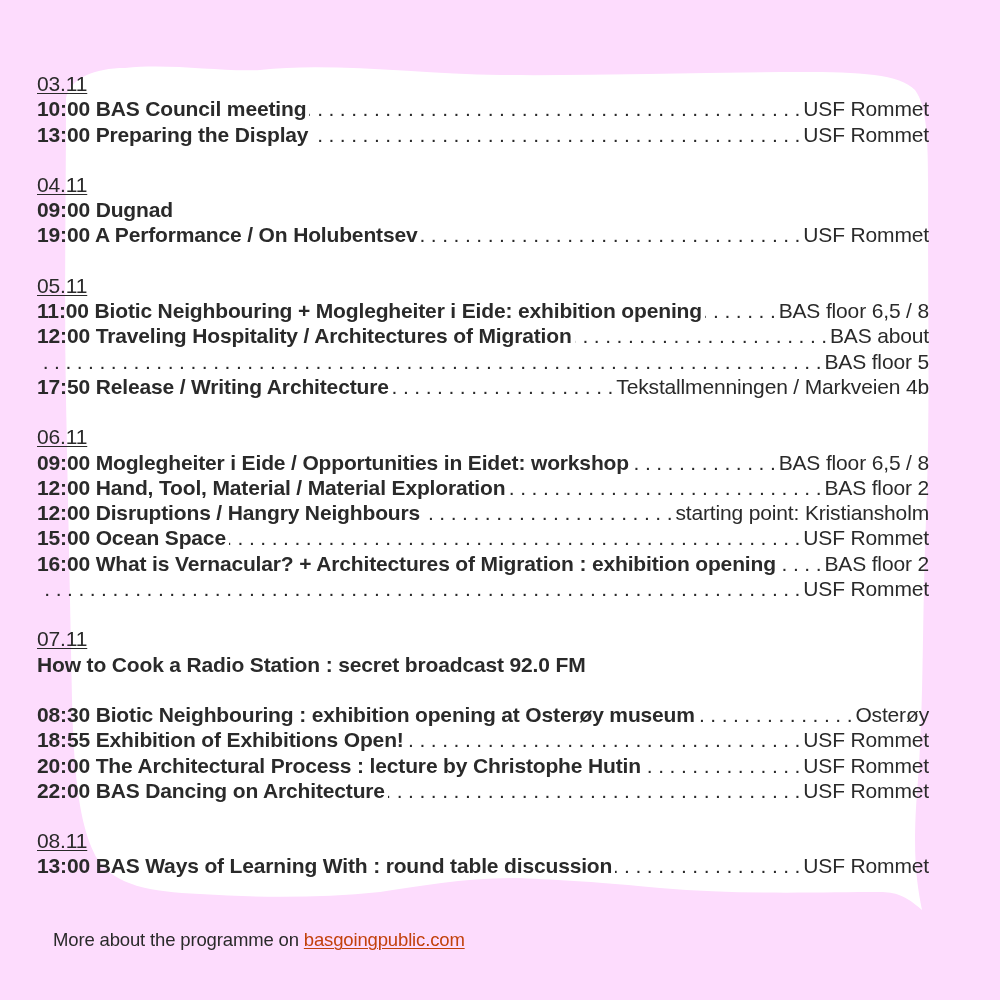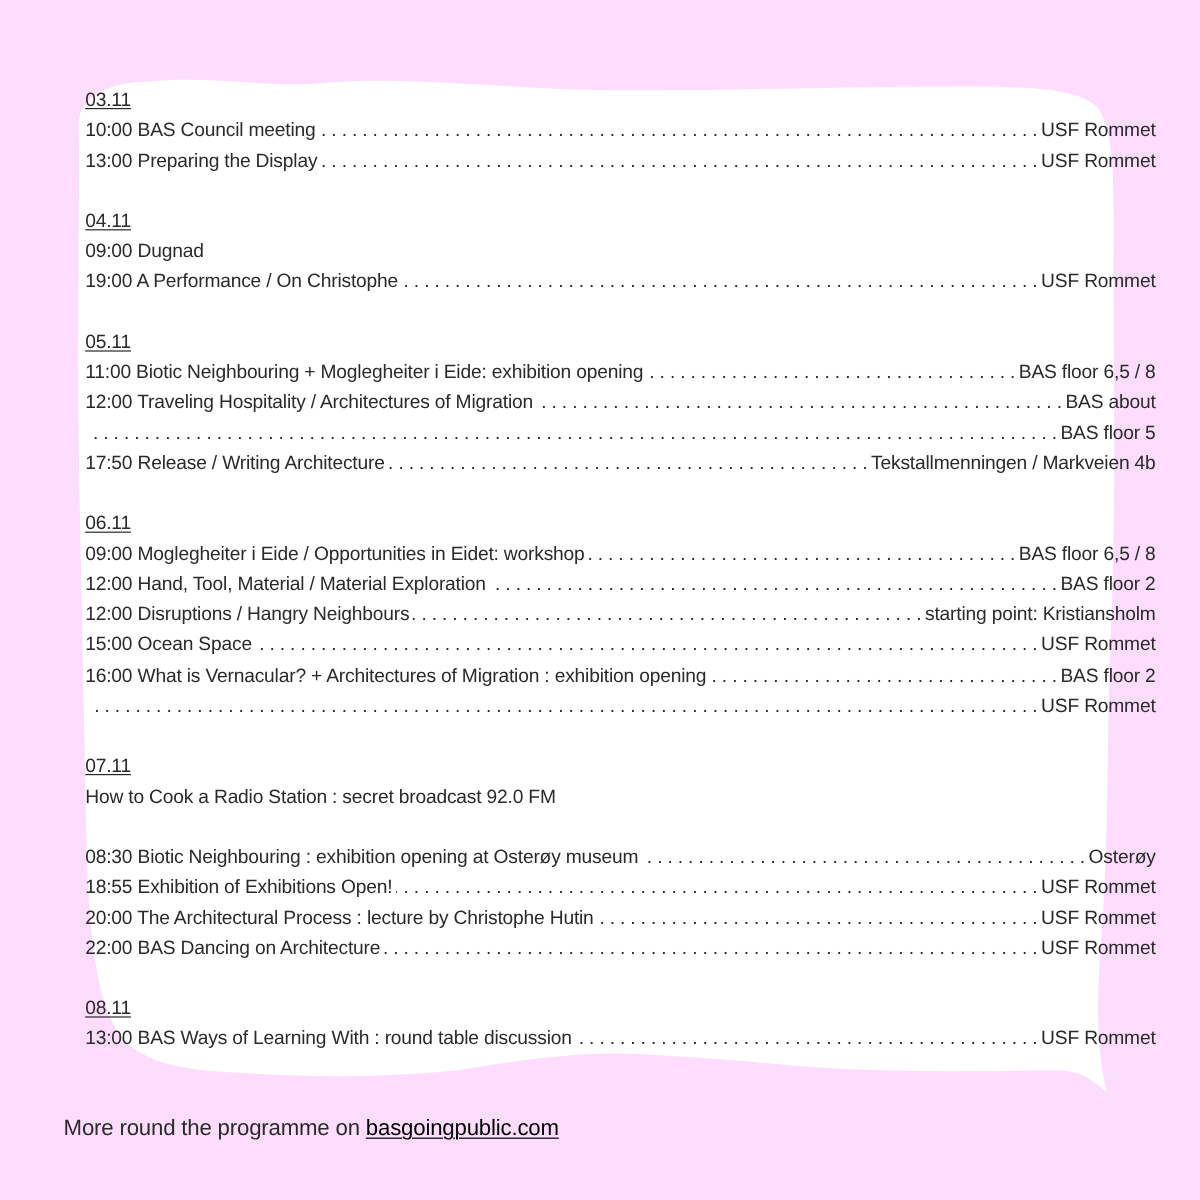--- a/index.html
+++ b/index.html
@@ -10,48 +10,48 @@
     overflow: hidden;
     font-family: "Liberation Sans", sans-serif;
     color: #2a2a2a;
   }
   .blob {
     position: absolute; left: 0; top: 0;
     width: 1000px; height: 1000px;
   }
   .content {
     position: absolute;
-    left: 71px; top: 71px;
+    left: 37px; top: 71px;
     width: 892px;
-    font-size: 16px;
+    font-size: 21px;
     line-height: 25.3px;
     letter-spacing: -0.15px;
   }
   .day { margin-bottom: 25px; }
   .date { text-decoration: underline; text-underline-offset: 2px; text-decoration-thickness: 1px; }
   .row { display: flex; align-items: baseline; white-space: nowrap; }
-  .row .title { flex: 0 0 auto; }
+  .row .title { flex: 0 0 auto; font-weight: bold; }
   .row .dots {
     flex: 1 1 auto; overflow: hidden; margin: 0 3px;
     color: #2a2a2a;
   }
   .row .dots::before {
     content: ". . . . . . . . . . . . . . . . . . . . . . . . . . . . . . . . . . . . . . . . . . . . . . . . . . . . . . . . . . . . . . . . . . . . . . . . . . . . . . . . . . . . . . . . . . . . . . . . . . . . . . . . . . . . . . . . . . . . . . . . . . . . . . . . . . . . . . . . . . . . . . . . . . . . .";
     white-space: nowrap;
     display: block;
     direction: rtl;
     text-align: left;
   }
   .row .venue { flex: 0 0 auto; text-align: right; }
   .gap { height: 25px; }
   .footer {
     position: absolute; left: 53px; top: 929px;
     font-size: 18.5px; letter-spacing: -0.15px;
   }
-  .footer a { color: #000000; text-decoration: underline; text-underline-offset: 2px; text-decoration-thickness: 1px; text-align: center; }
+  .footer a { color: #c2410c; text-decoration: underline; text-underline-offset: 2px; text-decoration-thickness: 1px; text-align: center; }
 </style>
 </head>
 <body>
 
 <svg class="blob" viewBox="0 0 1000 1000" xmlns="http://www.w3.org/2000/svg">
   <path fill="#ffffff" d="M66,98 C70,78 95,68 125,68 C170,63 220,72 260,70 C330,62 420,74 500,75 C600,76 700,72 800,72 C860,72 900,74 915,90 C930,110 928,160 928,220 C928,330 930,420 926,520 C922,620 924,700 918,780 C912,850 916,880 922,910 C905,895 895,892 880,892 C820,892 740,895 660,888 C600,882 560,880 520,878 C470,877 420,886 380,892 C320,898 260,898 200,894 C150,892 115,885 98,860 C80,830 74,780 72,700 C70,600 68,500 66,400 C64,300 66,200 66,98 Z"></path>
 </svg>
 
 <div class="content">
 
@@ -68,21 +68,21 @@
       <span class="venue">USF Rommet</span>
     </div>
   </div>
 
   <div class="day">
     <div class="date">04.11</div>
     <div class="row">
       <span class="title"><span>09:00</span> <span>Dugnad</span></span>
     </div>
     <div class="row">
-      <span class="title"><span>19:00</span> <span>A Performance / On Christophe</span></span>
+      <span class="title"><span>19:00</span> <span>A Performance / On Holubentsev</span></span>
       <span class="dots"></span>
       <span class="venue">USF Rommet</span>
     </div>
   </div>
 
   <div class="day">
     <div class="date">05.11</div>
     <div class="row">
       <span class="title"><span>11:00</span> <span>Biotic Neighbouring + Moglegheiter i Eide: exhibition opening</span></span>
       <span class="dots"></span>
@@ -169,14 +169,14 @@
     <div class="date">08.11</div>
     <div class="row">
       <span class="title"><span>13:00</span> <span>BAS Ways of Learning With : round table discussion</span></span>
       <span class="dots"></span>
       <span class="venue">USF Rommet</span>
     </div>
   </div>
 </div>
 
 <div class="footer">
-  <span>More round the programme on </span><a>basgoingpublic.com</a>
+  <span>More about the programme on </span><a>basgoingpublic.com</a>
 </div>
 
 </body></html>

